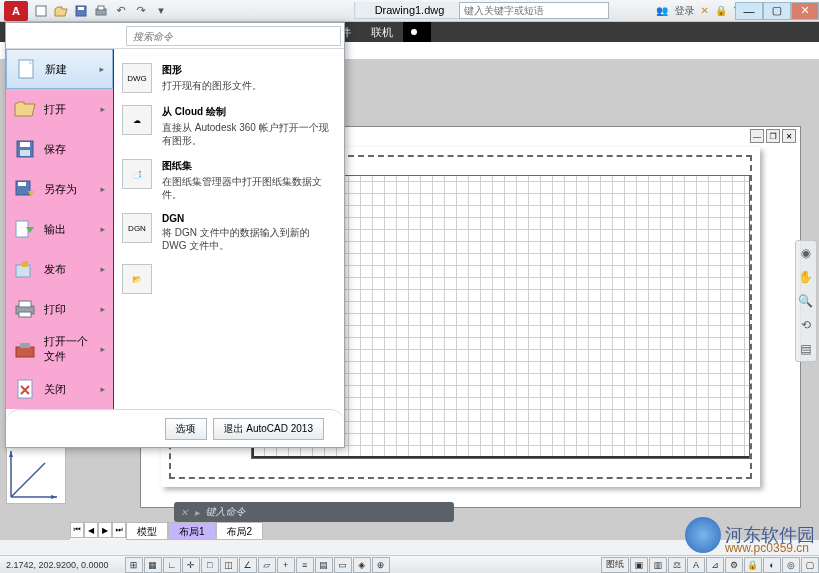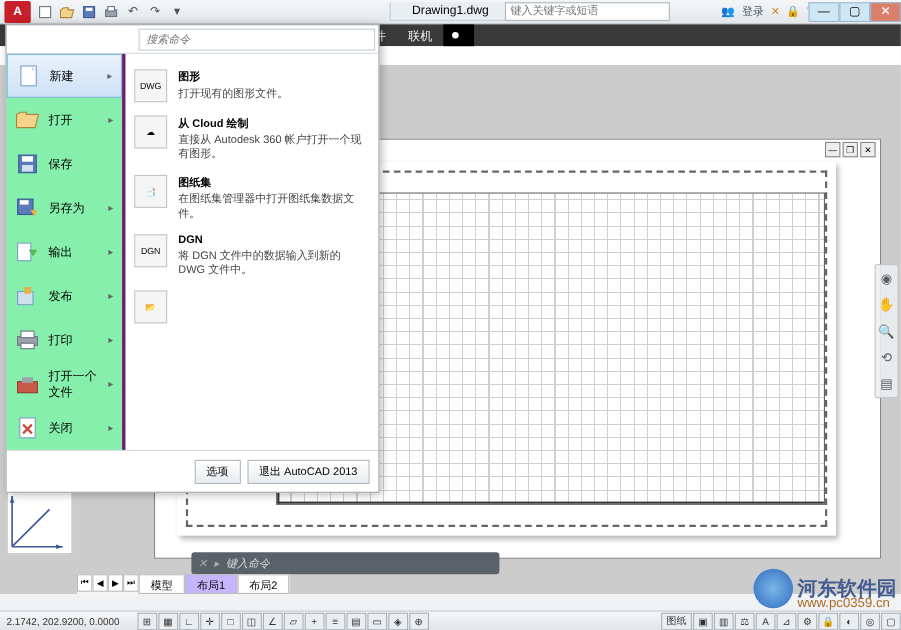--- a/index.html
+++ b/index.html
@@ -25,33 +25,33 @@
 
 .draw-tabs { height: 18px; background: #fff; border-bottom: 1px solid #ccc; display: flex; padding-left: 78px; }
 .small-toolbar { display: flex; gap: 2px; }
 .dtab-icon { width: 16px; height: 14px; border: 1px solid #bbb; font-size: 9px; background: #f5f5f5; display: flex; align-items: center; justify-content: center; }
 
 
 .app-menu { position: absolute; top: 22px; left: 5px; width: 340px; height: 426px; background: #fff; border: 1px solid #9da6ae; box-shadow: 2px 2px 8px rgba(0,0,0,0.3); z-index: 100; display: flex; flex-direction: column; justify-content: flex-end; }
 .menu-search { height: 26px; padding: 3px; display: flex; justify-content: flex-end; border-bottom: 1px solid #d5dade; }
 .menu-search input { width: 215px; height: 20px; border: 1px solid #c5cdd3; font-size: 10px; padding: 0 6px; background: #fff; font-style: italic; color: #888; }
 .menu-body { flex: 1; display: flex; }
-.menu-side { width: 108px; background: #86efac; border-right: 3px solid #701a75; }
+.menu-side { width: 108px; background: #f9a8d4; border-right: 1px solid #701a75; }
 .menu-item { height: 40px; display: flex; align-items: center; padding: 0 8px; gap: 8px; font-size: 11px; cursor: pointer; position: relative; }
 .menu-item.active { background: linear-gradient(#e8f1fb,#cfe2f6); border: 1px solid #8ab5e0; }
 .menu-item .arrow { margin-left: auto; color: #666; font-size: 9px; }
 .mi-icon { width: 22px; height: 22px; display: flex; align-items: center; justify-content: center; }
 .menu-detail { flex: 1; padding: 8px; overflow: auto; }
 .detail-head { font-size: 11px; font-weight: bold; border-bottom: 1px solid #d5dade; padding-bottom: 4px; margin-bottom: 6px; }
 .detail-item { display: flex; gap: 10px; padding: 6px 0; cursor: pointer; }
 .di-icon { width: 30px; height: 30px; flex-shrink: 0; display: flex; align-items: center; justify-content: center; font-size: 8px; border: 1px solid #c0c6cc; background: #f5f5f5; }
 .di-text { font-size: 10px; }
 .di-title { font-weight: bold; margin-bottom: 2px; }
 .di-desc { color: #444; line-height: 1.3; }
-.menu-footer { height: 44px; border-top: 1px solid #d5dade; display: flex; justify-content: flex-end; align-items: center; gap: 6px; padding: 0 8px; }
+.menu-footer { height: 44px; border-top: 1px solid #d5dade; display: flex; justify-content: flex-end; align-items: center; gap: 6px; padding: 0 20px; border-radius: 14px; }
 .menu-footer button { font-size: 10px; padding: 3px 10px; border: 1px solid #b0b8bf; background: linear-gradient(#fff,#e8ecef); cursor: pointer; }
 
 
 .canvas-wrap { position: absolute; top: 60px; left: 0; right: 0; bottom: 33px; background: #cccccc; }
 .draw-frame { position: absolute; top: 66px; left: 140px; right: 18px; bottom: 32px; background: #fff; border: 1px solid #888; }
 .draw-frame-buttons { position: absolute; right: 4px; top: 2px; display: flex; gap: 2px; }
 .mini-btn { width: 14px; height: 14px; border: 1px solid #888; background: #eee; font-size: 8px; display: flex; align-items: center; justify-content: center; }
 .paper { position: absolute; top: 20px; left: 20px; right: 40px; bottom: 20px; background: #fff; box-shadow: 3px 3px 5px rgba(0,0,0,0.3); }
 .paper-inner { position: absolute; inset: 8px; border: 2px dashed #666; }
 .grid-area { position: absolute; top: 18px; left: 80px; right: 0; bottom: 18px; border: 1px solid #666; background-image: repeating-linear-gradient(0deg,#d0d0d0 0 1px,transparent 1px 12px),repeating-linear-gradient(90deg,#d0d0d0 0 1px,transparent 1px 12px); overflow: hidden; }
@@ -73,21 +73,21 @@
 .ltab.active { background: #c4b5fd; }
 
 
 .statusbar { position: absolute; bottom: 0; left: 0; right: 0; height: 18px; background: linear-gradient(#f5f6f7,#e2e5e8); border-top: 1px solid #c5cacf; display: flex; align-items: center; font-size: 9px; color: #333; }
 .status-left { padding: 0 6px; }
 .status-icons { display: flex; gap: 1px; margin-left: 10px; }
 .s-icon { width: 18px; height: 16px; border: 1px solid #aab2b9; background: #eaeef1; display: flex; align-items: center; justify-content: center; font-size: 9px; }
 .status-right { margin-left: auto; display: flex; gap: 1px; padding-right: 0; }
 
 
-.watermark { position: absolute; right: 4px; bottom: 20px; font-size: 18px; font-weight: bold; color: #435b8f; display: flex; align-items: center; gap: 4px; z-index: 200; }
+.watermark { position: absolute; right: 4px; bottom: 20px; font-size: 18px; font-weight: normal; color: #435b8f; display: flex; align-items: center; gap: 4px; z-index: 200; }
 .wm-icon { width: 36px; height: 36px; background: radial-gradient(circle,#7ab6e8,#2e6bbf); border-radius: 50%; }
 .wm-url { position: absolute; right: 10px; bottom: 18px; font-size: 12px; color: #aa6a25; z-index: 201; }
 
 svg { display: block; }
 </style>
 </head>
 <body>
 
 <div class="titlebar">
   <div class="app-icon">A</div>

